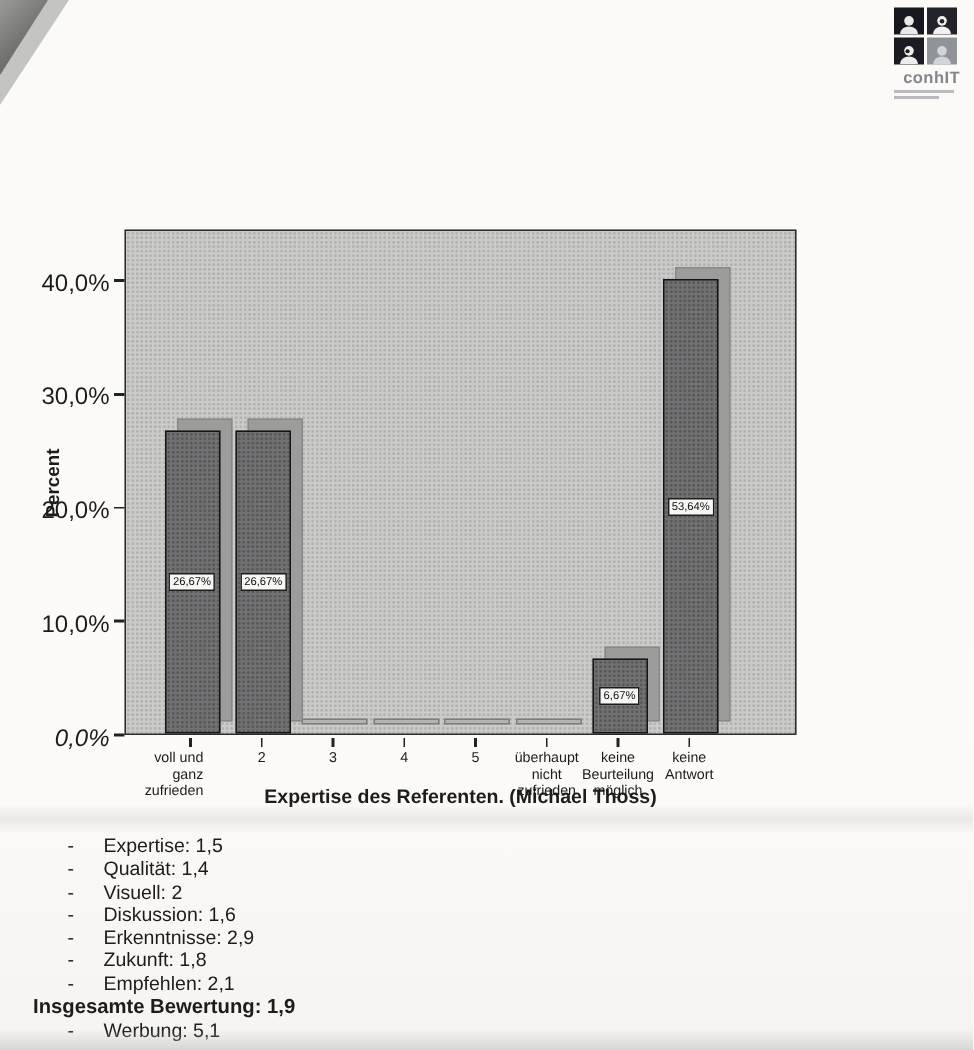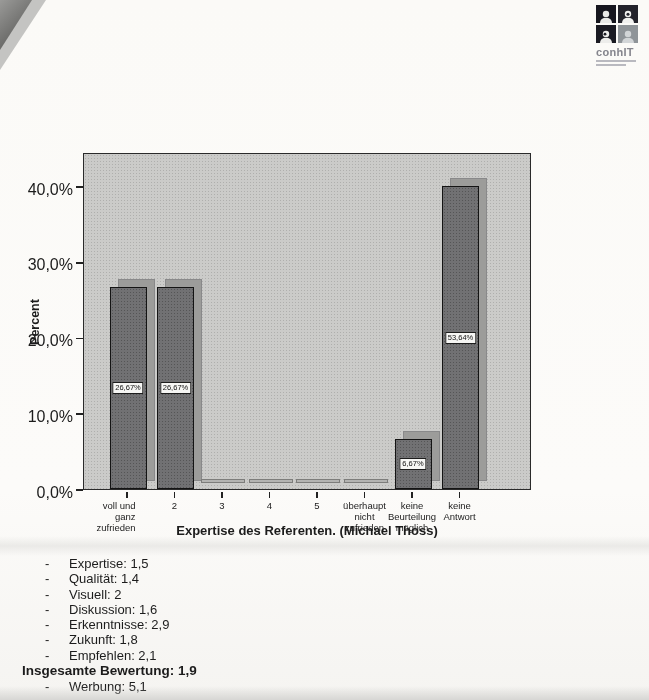--- a/index.html
+++ b/index.html
@@ -28,21 +28,21 @@
   .scan-band-mid {
     position:absolute; left:0; top:536px; width:649px; height:20px;
     background:linear-gradient(180deg, rgba(198,198,195,0) 0%, rgba(198,198,195,0.30) 50%, rgba(198,198,195,0) 100%);
   }
   .scan-band-bottom {
     position:absolute; left:0; bottom:0; width:649px; height:14px;
     background:linear-gradient(0deg, rgba(190,190,188,0.55) 0%, rgba(190,190,188,0) 100%);
   }
 
   
-  .logo-block { position:absolute; right:9px; top:5px; width:44px; text-align:left; }
+  .logo-block { position:absolute; right:9px; top:5px; width:44px; text-align:right; }
   .logo-tiles { display:grid; grid-template-columns:20px 20px; grid-gap:2px; }
   .logo-tile { width:20px; height:18px; display:flex; align-items:flex-end; justify-content:center; overflow:hidden; }
   .logo-tile svg { width:14px; height:14px; display:block; }
   .tile-1 { background:#17171f; }
   .tile-2 { background:#23232b; }
   .tile-3 { background:#1b1b23; }
   .tile-4 { background:#8f9498; }
   .logo-wordmark { margin-top:3px; font-size:11px; font-weight:bold; color:#85858d; letter-spacing:0.3px; }
   .logo-tagline { margin-top:2px; }
   .logo-tagline .tl-line { height:2px; background:#b9b9bf; margin-bottom:2px; }
@@ -183,21 +183,21 @@
         <div class="bar-label" style="left: 44px; bottom: 94.9864px;">26,67%</div>
         <div class="bar-front" style="left: 73px; bottom: 0px; width: 37px; height: 201.973px;"></div>
         <div class="bar-label" style="left: 91.5px; bottom: 94.9864px;">26,67%</div>
         <div class="bar-front" style="left: 310.5px; bottom: 0px; width: 37px; height: 50.5121px;"></div>
         <div class="bar-label" style="left: 329px; bottom: 19.2561px;">6,67%</div>
         <div class="bar-front" style="left: 358px; bottom: 0px; width: 37px; height: 302.921px;"></div>
         <div class="bar-label" style="left: 376.5px; bottom: 145.461px;">53,64%</div>
       </div>
     <div class="x-axis-title">Expertise des Referenten. (Michael Thoss)</div>
   <div class="ytick-mark" style="left: 76px; top: 336.2px;"></div>
-      <div class="ytick-label" style="left: 27px; top: 330.5px;">0,0%</div>
+      <div class="ytick-label" style="left: 27px; top: 330.5px; font-style: italic;">0,0%</div>
       <div class="ytick-mark" style="left: 76px; top: 260.47px;"></div>
       <div class="ytick-label" style="left: 27px; top: 254.77px;">10,0%</div>
       <div class="ytick-mark" style="left: 76px; top: 184.739px;"></div>
       <div class="ytick-label" style="left: 27px; top: 179.039px;">20,0%</div>
       <div class="ytick-mark" style="left: 76px; top: 109.009px;"></div>
       <div class="ytick-label" style="left: 27px; top: 103.309px;">30,0%</div>
       <div class="ytick-mark" style="left: 76px; top: 33.2787px;"></div>
       <div class="ytick-label" style="left: 27px; top: 27.5787px;">40,0%</div>
       <div class="xtick-mark" style="left: 126.2px;"></div>
       <div class="xcat-label" style="left: 116px; text-align: right;">voll und

